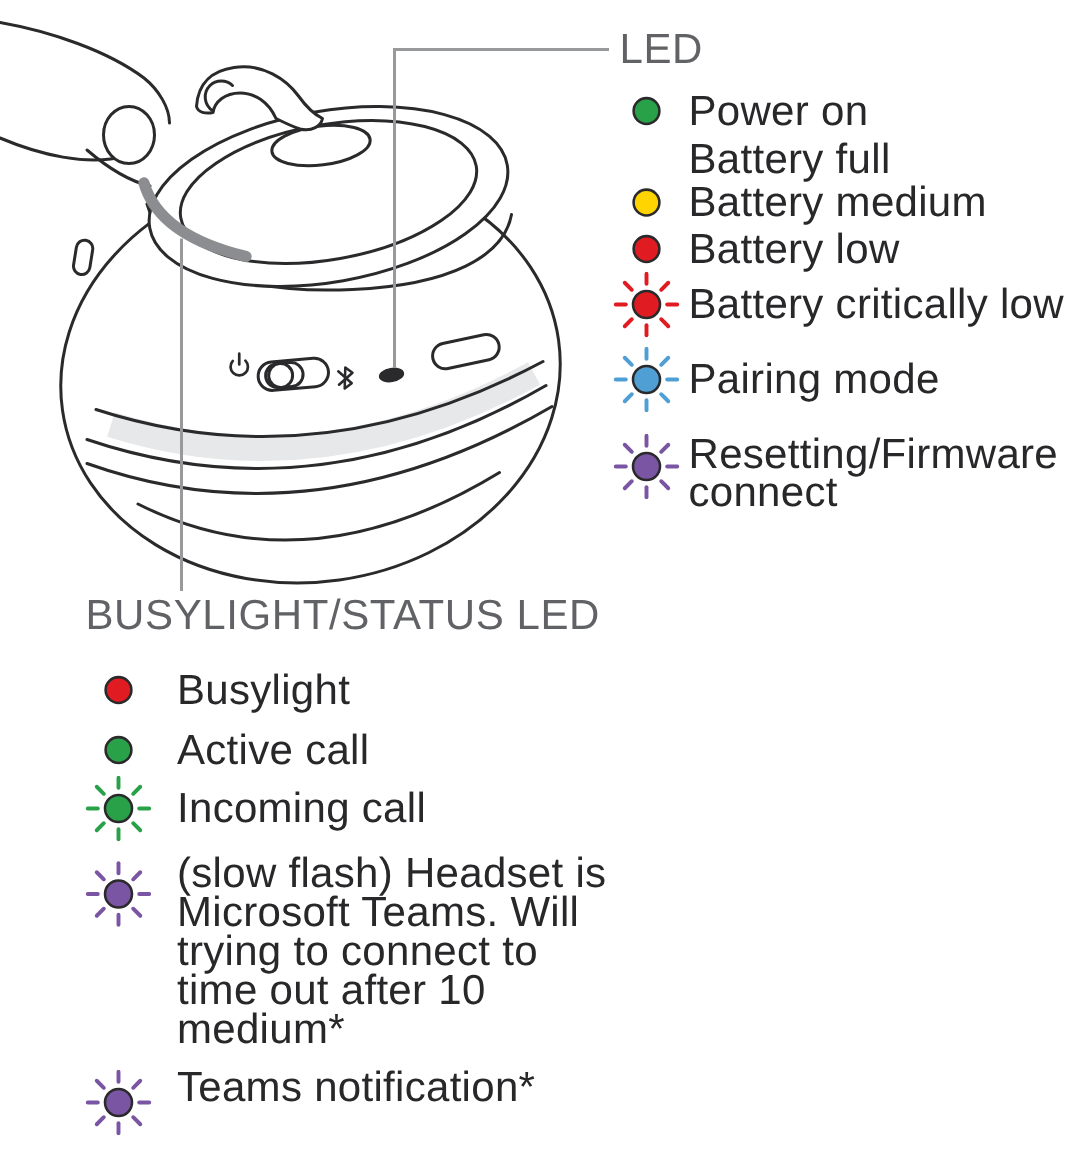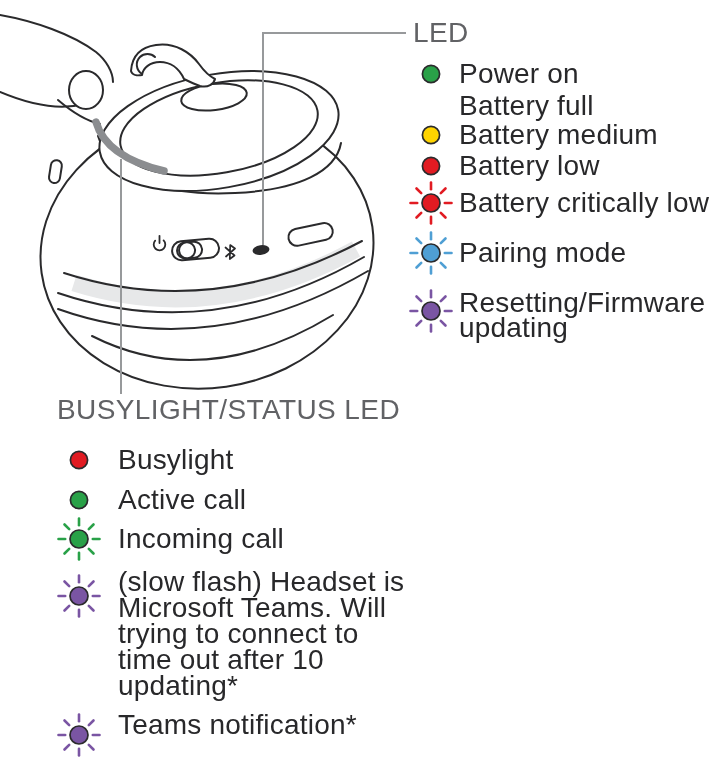--- a/index.html
+++ b/index.html
@@ -126,21 +126,21 @@
       <use href="#sym-flash"></use>
     </svg>
   <div class="abs t" style="left:459px;top:240px">Pairing mode</div>
 </div>
 
 <div>
   <svg class="abs" style="left:409px;top:289px;color:var(--purple)" width="44" height="44">
       <use href="#sym-flash"></use>
     </svg>
   <div class="abs t" style="left:459px;top:290px">Resetting/Firmware</div>
-  <div class="abs t" style="left:459px;top:315px">updating</div>
+  <div class="abs t" style="left:459px;top:315px">connect</div>
 </div>
 
 <div class="abs heading" style="left:57px;top:397px">BUSYLIGHT/STATUS LED</div>
 
 <div>
   <svg class="abs" style="left:68px;top:449px;color:var(--red)" width="22" height="22">
       <use href="#sym-dot"></use>
     </svg>
   <div class="abs t" style="left:118px;top:447px">Busylight</div>
 </div>
@@ -161,21 +161,21 @@
 
 <div>
   <svg class="abs" style="left:57px;top:574px;color:var(--purple)" width="44" height="44">
       <use href="#sym-flash"></use>
     </svg>
   <div class="abs" style="left:118px;top:569px">
     <div class="t">(slow flash) Headset is</div>
     <div class="t">Microsoft Teams. Will</div>
     <div class="t">trying to connect to</div>
     <div class="t">time out after 10</div>
-    <div class="t">updating*</div>
+    <div class="t">medium*</div>
   </div>
 </div>
 
 <div>
   <svg class="abs" style="left:57px;top:713px;color:var(--purple)" width="44" height="44">
       <use href="#sym-flash"></use>
     </svg>
   <div class="abs" style="left:118px;top:712px">
     <div class="t">Teams notification*</div>
   </div>

